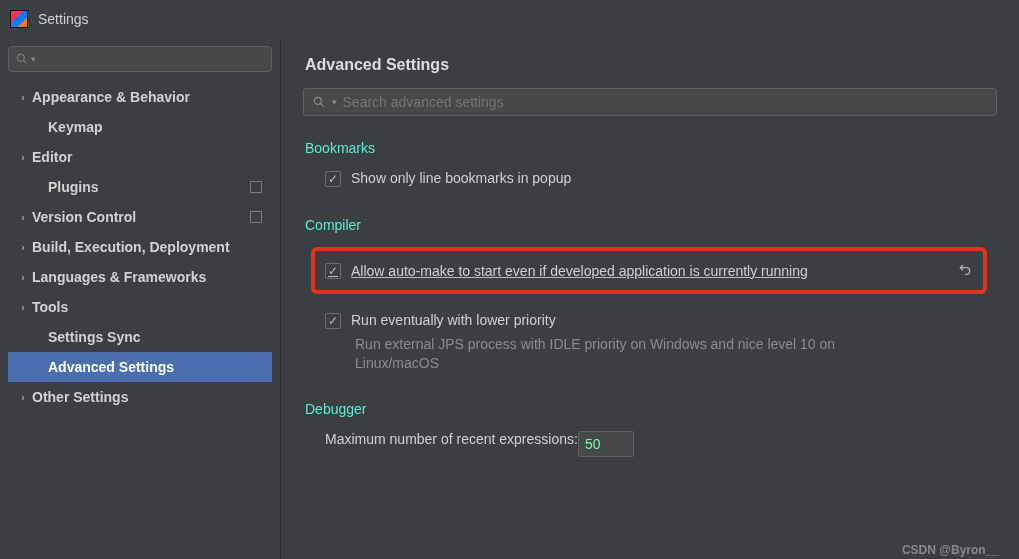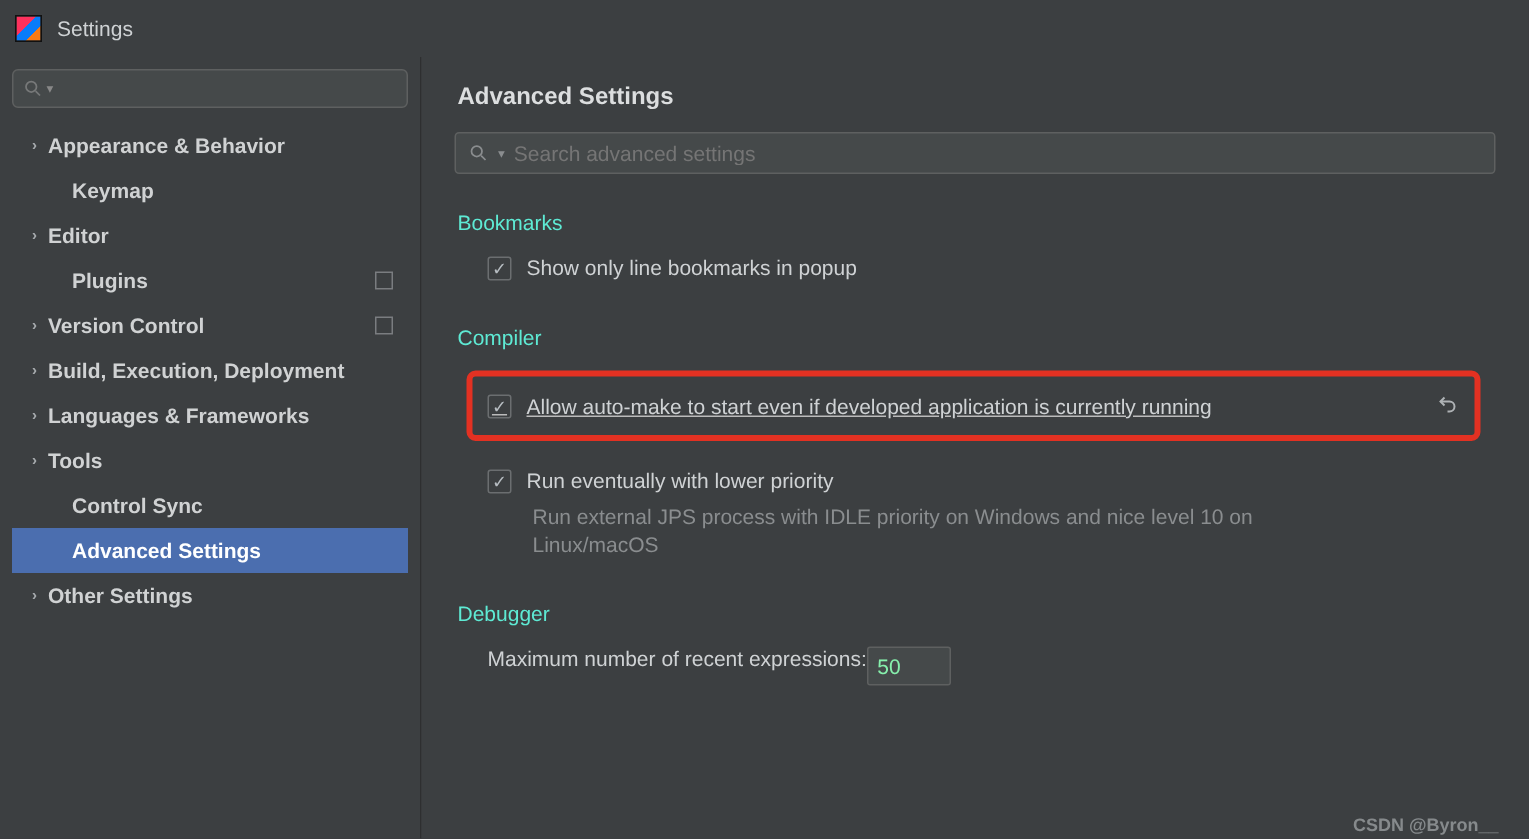--- a/index.html
+++ b/index.html
@@ -187,21 +187,21 @@
       <div class="tree-item">
           <span class="chev">›</span>
           <span>Languages &amp; Frameworks</span>
         </div>
       <div class="tree-item">
           <span class="chev">›</span>
           <span>Tools</span>
         </div>
       <div class="tree-item child no-chev">
           <span class="chev">›</span>
-          <span>Control Sync</span>
+          <span>Settings Sync</span>
         </div>
       <div class="tree-item child no-chev selected">
           <span class="chev">›</span>
           <span>Advanced Settings</span>
         </div>
       <div class="tree-item">
           <span class="chev">›</span>
           <span>Other Settings</span>
         </div>
     </div>

